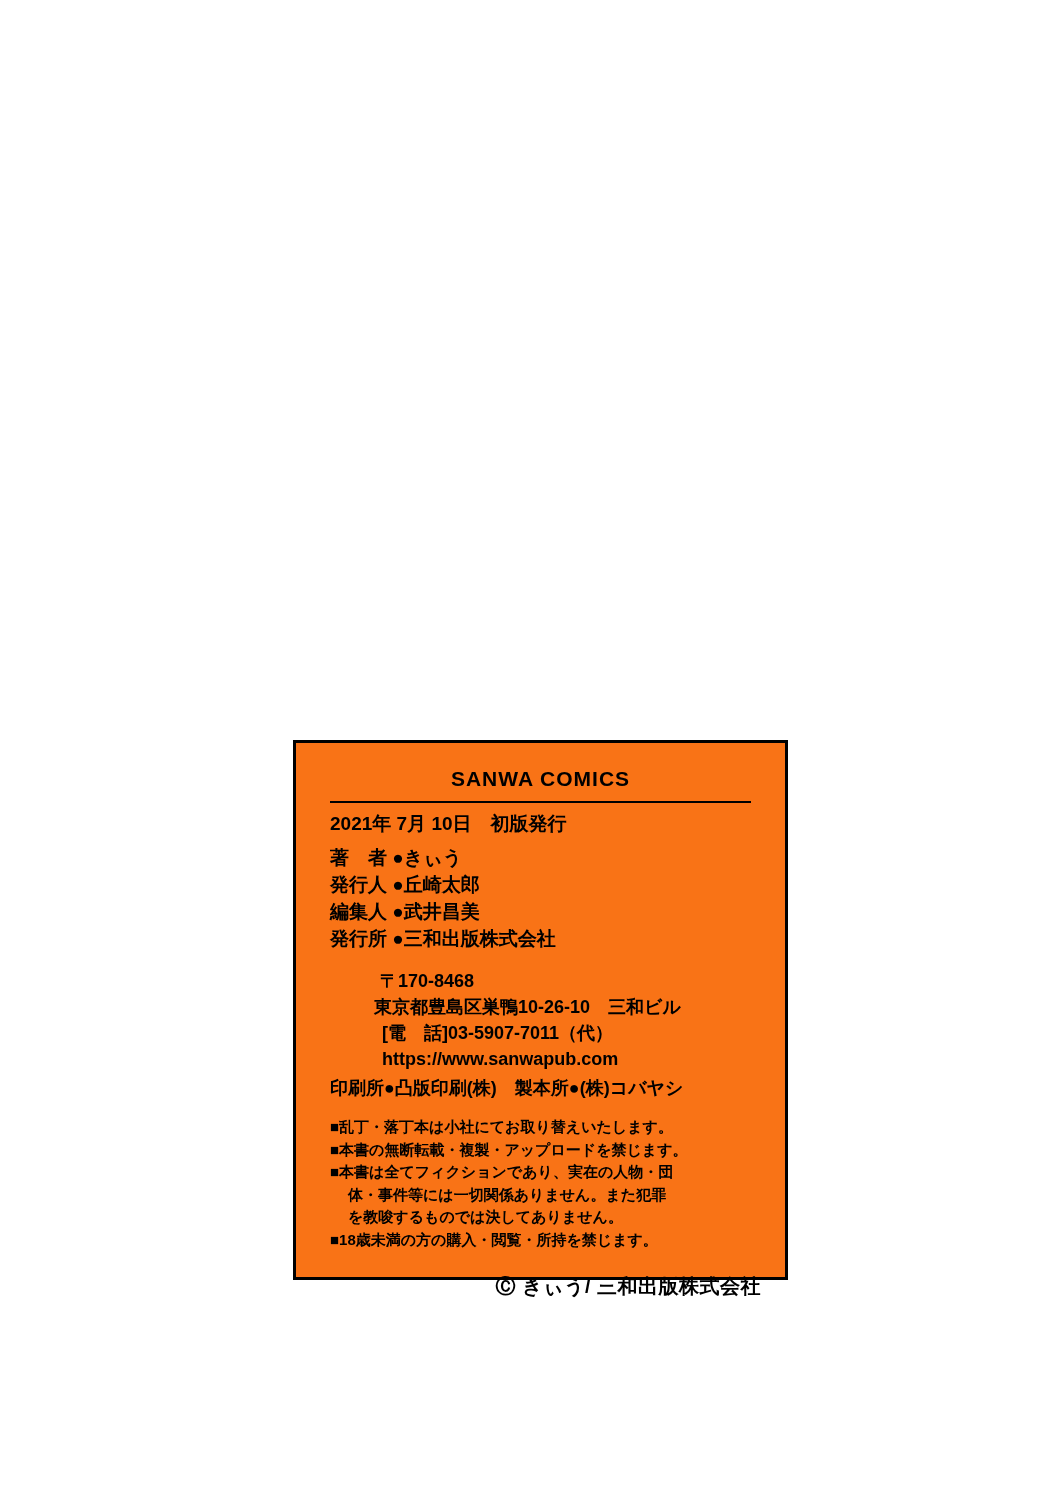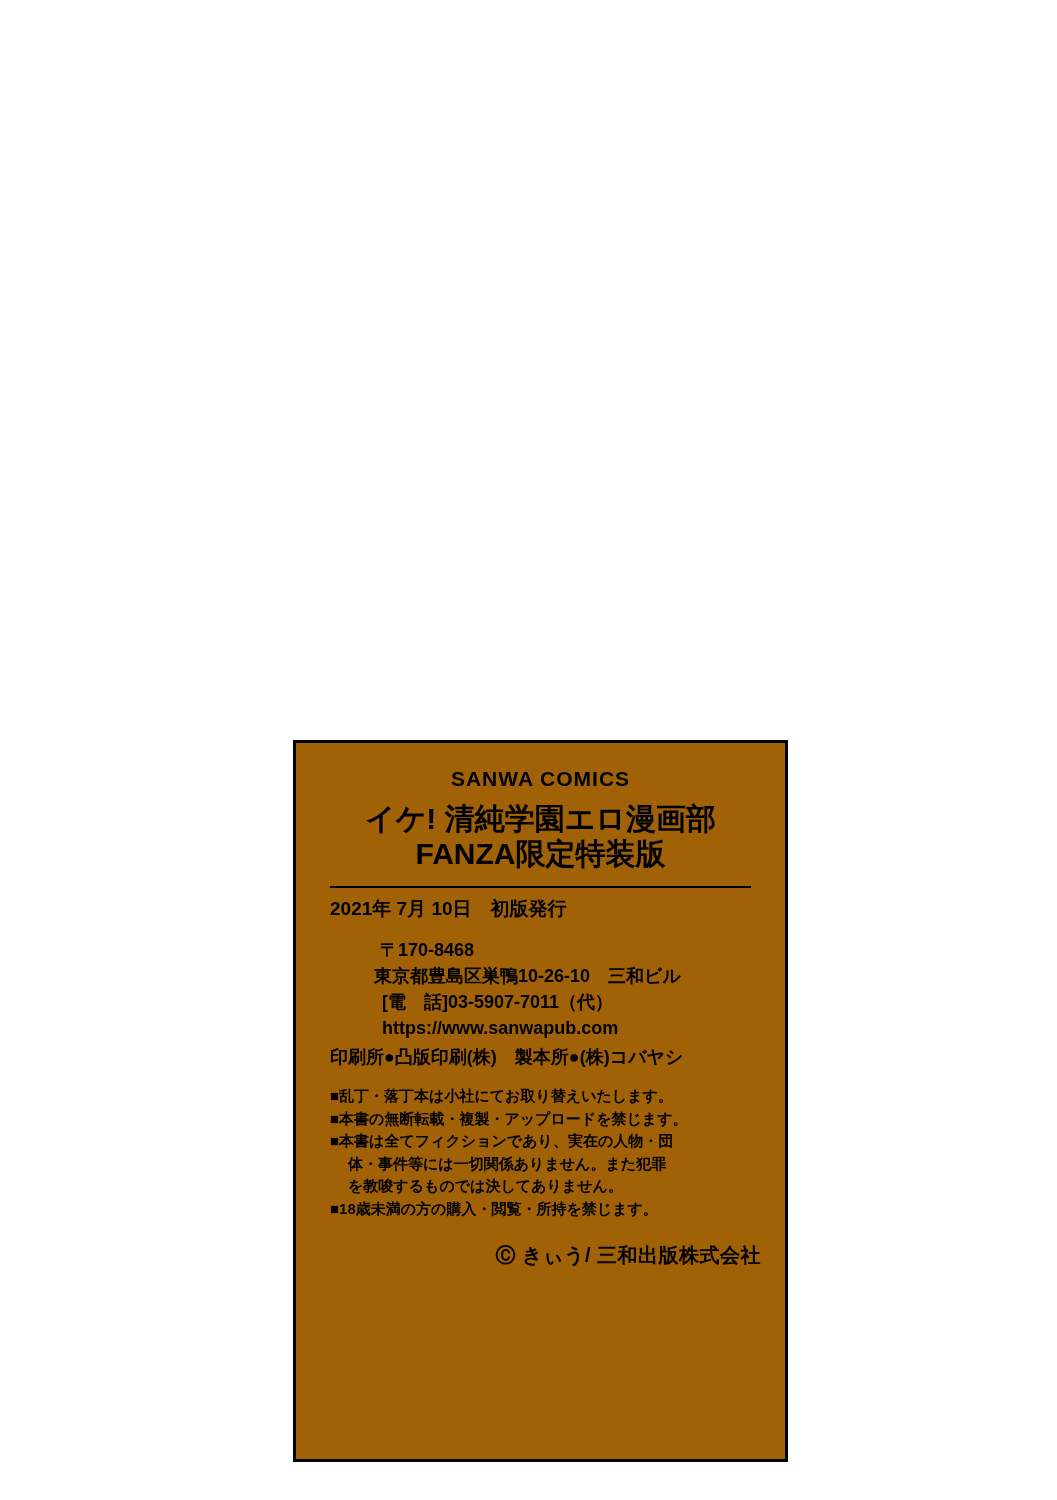--- a/index.html
+++ b/index.html
@@ -15,24 +15,24 @@
     color: #000000;
     overflow: hidden;
   }
 
   
   .colophon {
     position: absolute;
     left: 293px;
     top: 740px;
     width: 495px;
-    height: 722px;
+    height: 540px;
     border: 3px solid #000000;
     box-sizing: border-box;
-    background: #a16207;
+    background: #f97316;
   }
 
   .inner {
     padding: 18px 24px 10px 24px;
     box-sizing: border-box;
     height: 100%;
   }
 
   .imprint {
     text-align: center;
@@ -115,29 +115,31 @@
   }
 </style>
 </head>
 <body>
 
 <div class="colophon">
   <div class="inner">
 
     <div class="imprint">SANWA COMICS</div>
 
-    <div class="title-block">
-      <div class="title-line1">イケ! 清純学園エロ漫画部</div>
-      <div class="title-line2">FANZA限定特装版</div>
-    </div>
 
     <hr class="rule">
 
     <div class="pubdate">2021年 7月 10日　初版発行</div>
 
+    <div class="credits">
+      <div class="row">著　者 ●きぃう</div>
+      <div class="row">発行人 ●丘崎太郎</div>
+      <div class="row">編集人 ●武井昌美</div>
+      <div class="row">発行所 ●三和出版株式会社</div>
+    </div>
 
     <div class="addr">
       <div class="row ind1">〒170-8468</div>
       <div class="row ind2">東京都豊島区巣鴨10-26-10　三和ビル</div>
       <div class="row ind3">[電　話]03-5907-7011（代）</div>
       <div class="row ind4">https://www.sanwapub.com</div>
     </div>
 
     <div class="printer">印刷所●凸版印刷(株)　製本所●(株)コバヤシ</div>
 

